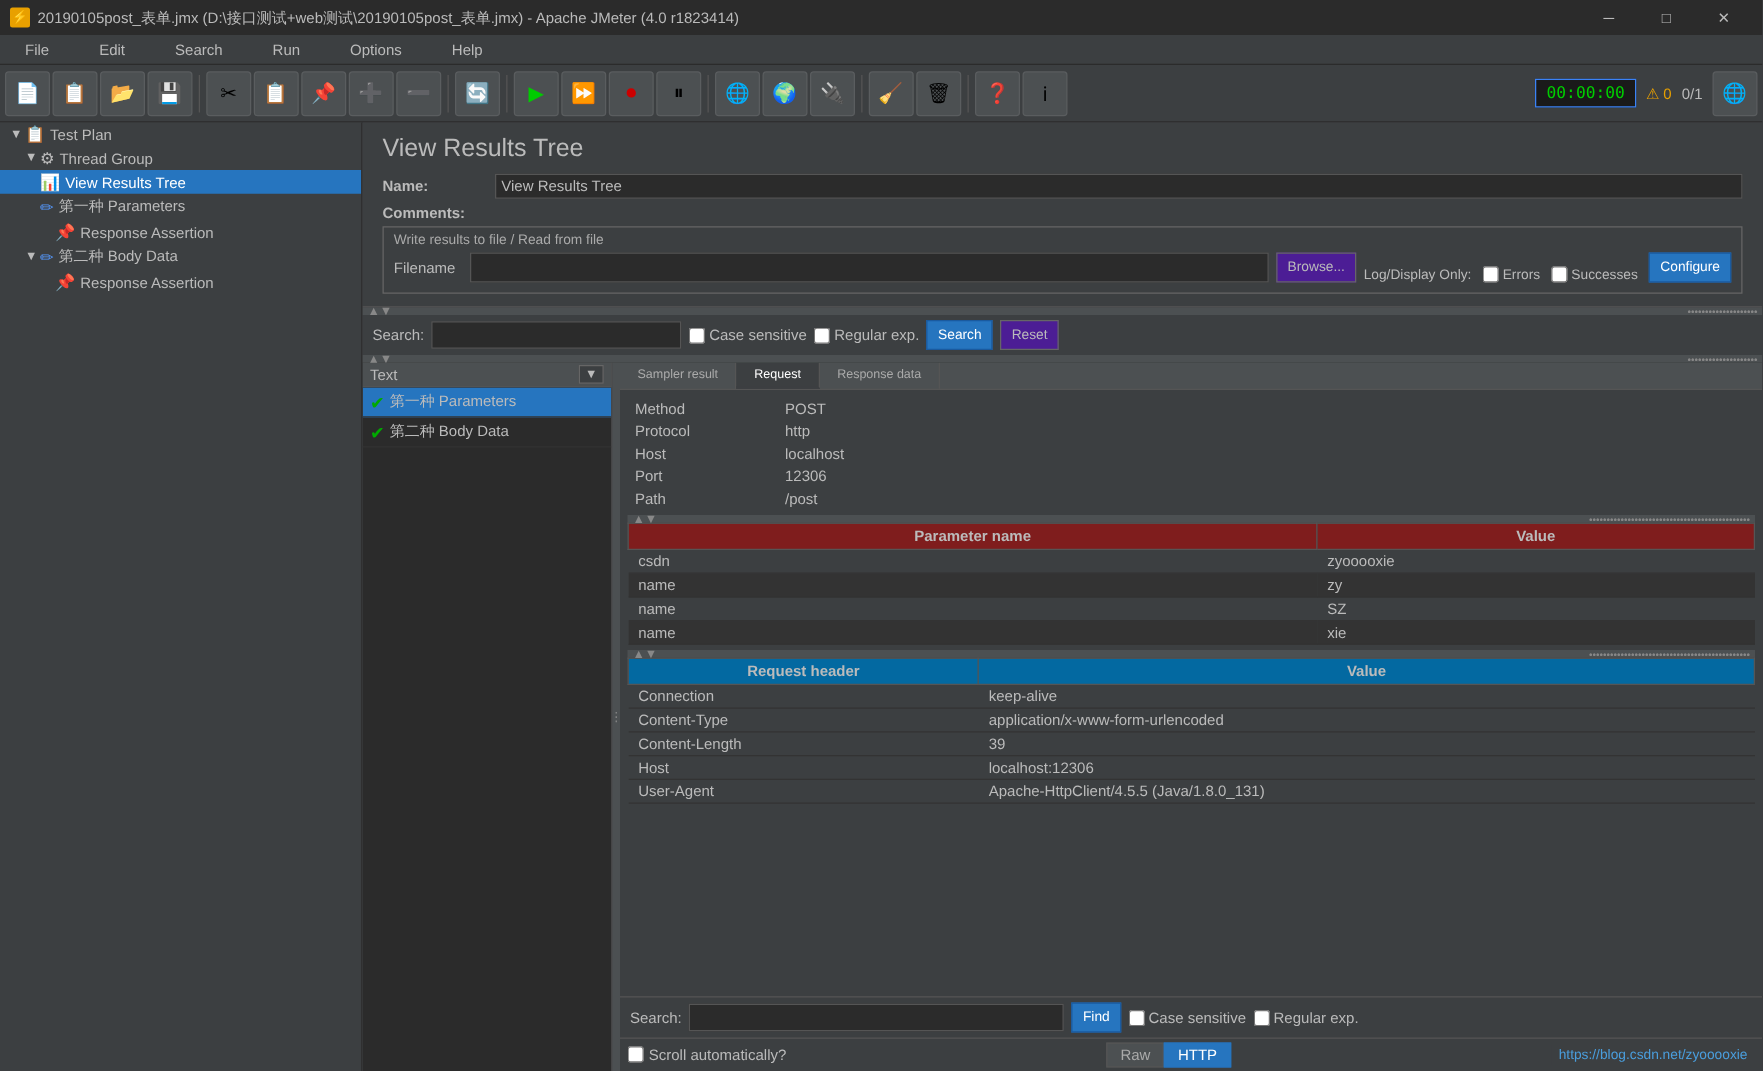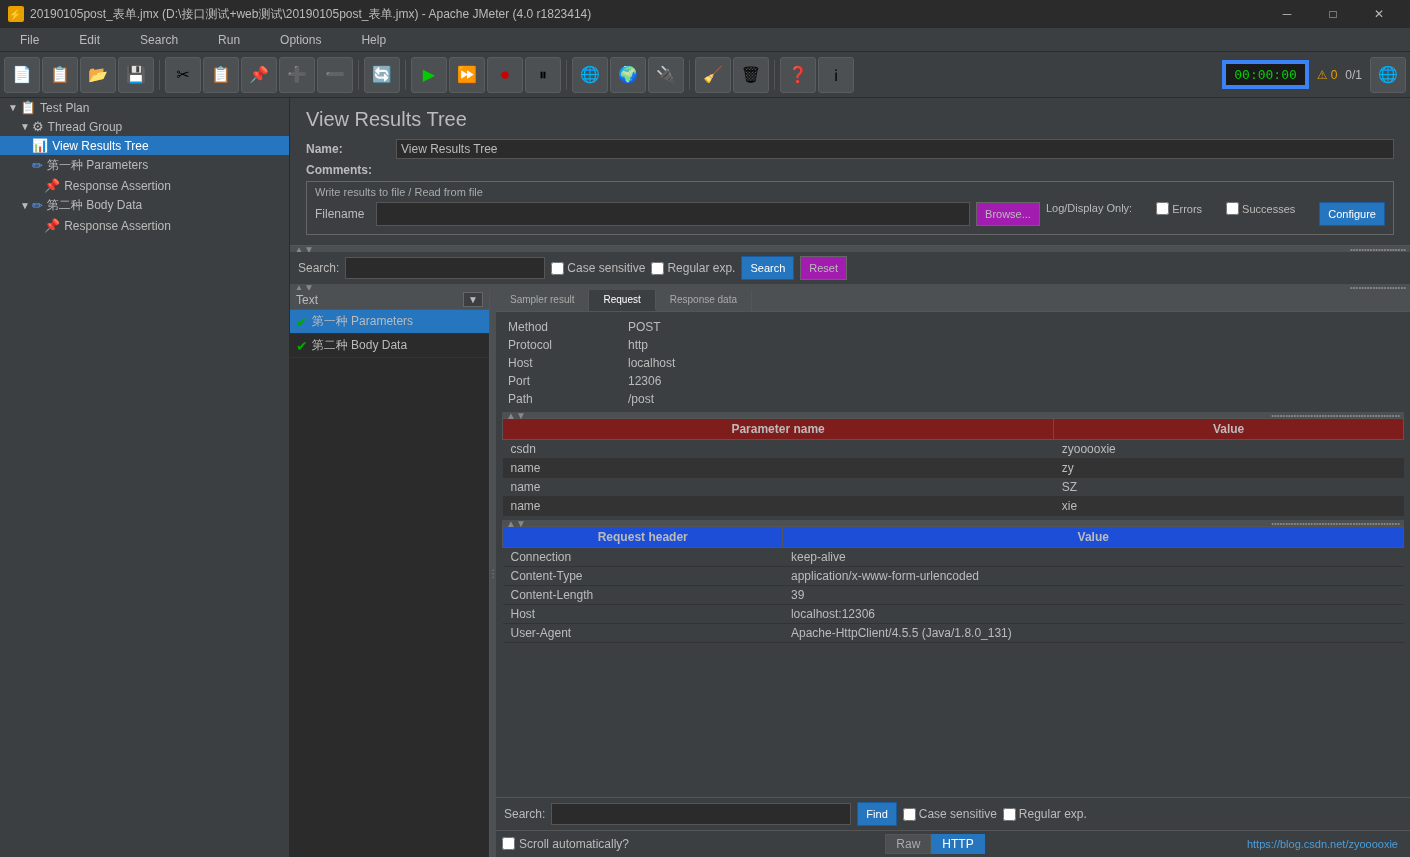--- a/index.html
+++ b/index.html
@@ -14,21 +14,21 @@
 
     
     #menubar { background: #3c3f41; height: 24px; display: flex; align-items: center; border-bottom: 1px solid #2b2b2b; }
     #menubar .menu-item { padding: 3px 20px; cursor: pointer; font-size: 12px; }
 
     
     #toolbar { background: #3c3f41; height: 46px; display: flex; align-items: center; padding: 2px 4px; gap: 2px; border-bottom: 1px solid #2b2b2b; }
     .toolbar-btn { width: 36px; height: 36px; background: #4c5052; border: 1px solid #5a5d5f; border-radius: 3px; cursor: pointer; display: flex; align-items: center; justify-content: center; font-size: 16px; }
     .toolbar-sep { width: 1px; height: 30px; background: #555; margin: 0 3px; }
     .toolbar-right { margin-left: auto; display: flex; align-items: center; gap: 8px; color: #bbbbbb; font-size: 12px; }
-    .timer-display { background: #1a1a1a; color: #00cc00; padding: 3px 8px; font-family: monospace; font-size: 13px; border: 4px solid #3b82f6; }
+    .timer-display { background: #1a1a1a; color: #00cc00; padding: 3px 8px; font-family: monospace; font-size: 13px; border: 1px solid #3b82f6; }
     .warn-badge { display: flex; align-items: center; gap: 3px; color: #e8a000; }
     .counter-badge { display: flex; align-items: center; gap: 3px; }
 
     
     #main { display: flex; height: calc(857px - 28px - 24px - 46px); }
 
     
     #left-panel { width: 290px; background: #3c3f41; border-right: 1px solid #2b2b2b; overflow-y: auto; flex-shrink: 0; }
     .tree-item { display: flex; align-items: center; padding: 2px 4px; cursor: pointer; white-space: nowrap; overflow: hidden; }
     .tree-item.selected { background: #2675bf; color: #fff; }
@@ -43,25 +43,25 @@
     
     #view-header { background: #3c3f41; padding: 10px 16px 6px; border-bottom: 1px solid #555; }
     .view-title { font-size: 20px; color: #bbbbbb; font-weight: normal; margin-bottom: 8px; }
     .form-row { display: flex; align-items: center; margin-bottom: 4px; }
     .form-label { width: 90px; color: #bbbbbb; font-size: 12px; font-weight: bold; }
     .form-input { flex: 1; background: #2b2b2b; border: 1px solid #555; color: #bbbbbb; padding: 2px 4px; font-size: 12px; }
 
     
     .filename-row { display: flex; align-items: center; gap: 6px; margin: 4px 0; }
     .filename-input { flex: 1; background: #2b2b2b; border: 1px solid #555; color: #bbbbbb; padding: 2px 4px; height: 24px; font-size: 12px; }
-    .btn { background: #a21caf; border: 1px solid #666; color: #bbbbbb; padding: 2px 8px; cursor: pointer; font-size: 11px; height: 24px; }
+    .btn { background: #4c1d95; border: 1px solid #666; color: #bbbbbb; padding: 2px 8px; cursor: pointer; font-size: 11px; height: 24px; }
     .btn-blue { background: #2675bf; border: 1px solid #1a5a9f; color: #fff; }
 
     
-    .log-options { display: flex; align-items: flex-start; gap: 24px; font-size: 11px; }
+    .log-options { display: flex; align-items: flex-end; gap: 9px; font-size: 11px; }
     .checkbox-label { display: flex; align-items: center; gap: 3px; cursor: pointer; }
     .checkbox-label input { cursor: pointer; }
 
     
     .splitter-bar { height: 6px; background: #4c5052; display: flex; align-items: center; justify-content: space-between; padding: 0 4px; cursor: ns-resize; }
     .splitter-arrows { color: #888; font-size: 10px; display: flex; gap: 2px; }
     .splitter-dots { color: #888; font-size: 8px; }
 
     
     .search-row { display: flex; align-items: center; gap: 6px; padding: 4px 8px; background: #3c3f41; }
@@ -97,21 +97,21 @@
     .params-section { margin-top: 4px; }
     .params-splitter { height: 6px; background: #4c5052; display: flex; align-items: center; justify-content: space-between; padding: 0 4px; }
     .params-table { width: 100%; border-collapse: collapse; }
     .params-table th { background: #7f1d1d; padding: 3px 8px; font-size: 12px; color: #bbbbbb; text-align: center; border: 1px solid #555; }
     .params-table td { padding: 2px 8px; font-size: 12px; color: #bbbbbb; border-bottom: 1px solid #333; }
     .params-table tr:nth-child(even) { background: #333; }
 
     
     .headers-section { margin-top: 4px; }
     .headers-table { width: 100%; border-collapse: collapse; }
-    .headers-table th { background: #1d4ed8; padding: 3px 8px; font-size: 12px; color: #bbbbbb; text-align: center; border: 1px solid #555; }
+    .headers-table th { background: #0369a1; padding: 3px 8px; font-size: 12px; color: #bbbbbb; text-align: center; border: 1px solid #555; }
     .headers-table td { padding: 2px 8px; font-size: 12px; color: #bbbbbb; border-bottom: 1px solid #333; }
 
     
     .bottom-bar { background: #3c3f41; border-top: 1px solid #555; padding: 4px 8px; display: flex; align-items: center; justify-content: space-between; }
     .bottom-search-row { display: flex; align-items: center; gap: 6px; }
     .bottom-search-input { width: 300px; background: #2b2b2b; border: 1px solid #555; color: #bbbbbb; padding: 2px 4px; height: 22px; font-size: 12px; }
 
     
     .bottom-tabs { display: flex; align-items: center; gap: 0; }
     .bottom-tab { padding: 2px 10px; cursor: pointer; font-size: 12px; background: #4c5052; border: 1px solid #555; color: #aaa; }

